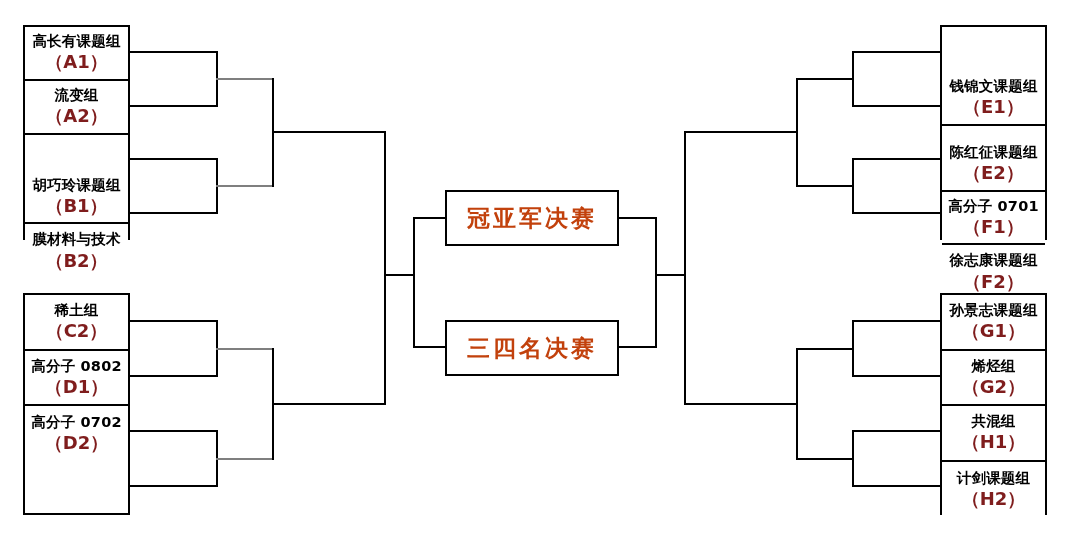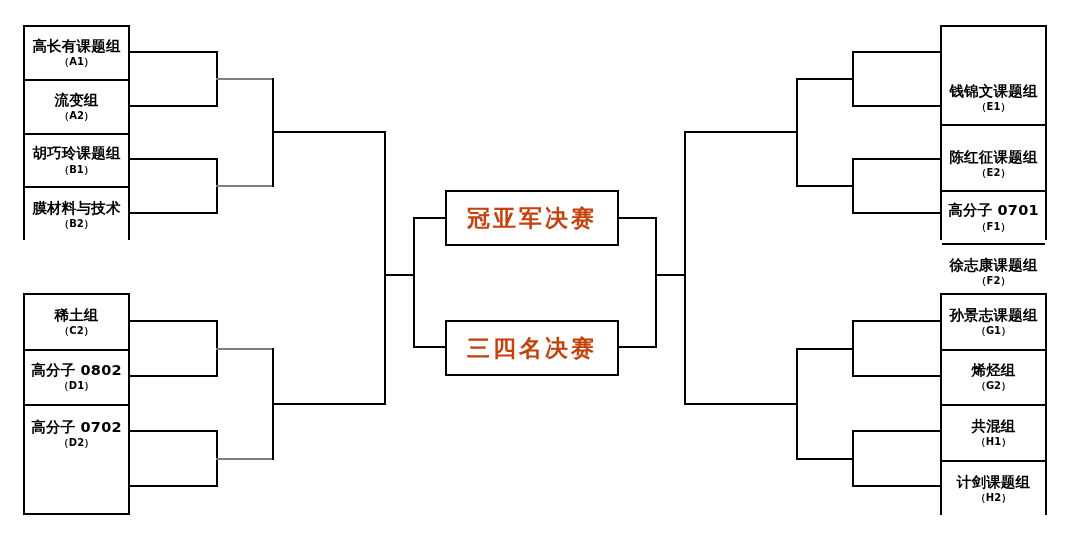--- a/index.html
+++ b/index.html
@@ -39,23 +39,23 @@
     border-bottom: none;
   }
   .team-name {
     font-size: 14.5px;
     font-weight: bold;
     color: #000000;
     white-space: nowrap;
     letter-spacing: 0.2px;
   }
   .team-code {
-    font-size: 10px;
+    font-size: 18px;
     font-weight: bold;
-    color: #000000;
+    color: #7f1d1d;
     white-space: nowrap;
     margin-top: 1px;
   }
   
   .final-box {
     position: absolute;
     border: 2px solid #000000;
     box-sizing: border-box;
     background: #ffffff;
     display: flex;
@@ -85,21 +85,21 @@
 
   <div class="team-col" style="left:23px; top:25px; width:107px; height:215px;">
     <div class="team-cell" style="height:53.75px;">
       <span class="team-name">高长有课题组</span>
       <span class="team-code">（A1）</span>
     </div>
     <div class="team-cell" style="height:53.75px;">
       <span class="team-name">流变组</span>
       <span class="team-code">（A2）</span>
     </div>
-    <div class="team-cell" style="height:53.75px;">
+    <div class="team-cell" style="height:53.75px;margin-top:36px;">
       <span class="team-name">胡巧玲课题组</span>
       <span class="team-code">（B1）</span>
     </div>
     <div class="team-cell" style="height:53.75px;">
       <span class="team-name">膜材料与技术</span>
       <span class="team-code">（B2）</span>
     </div>
   </div>
 
   <div class="team-col" style="left:23px; top:293px; width:107px; height:222px;">

